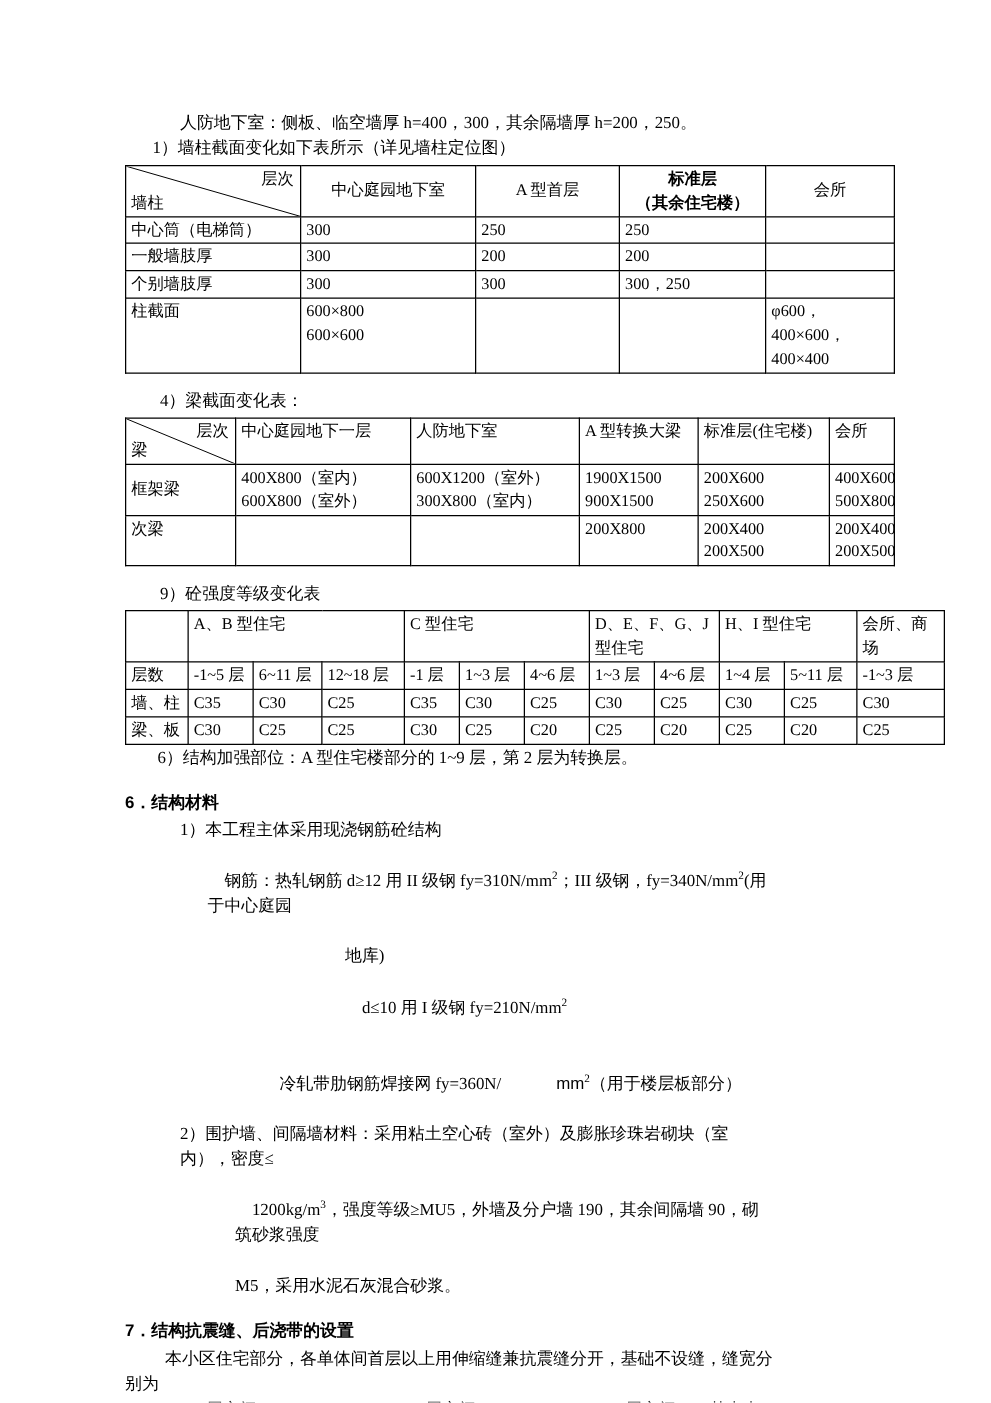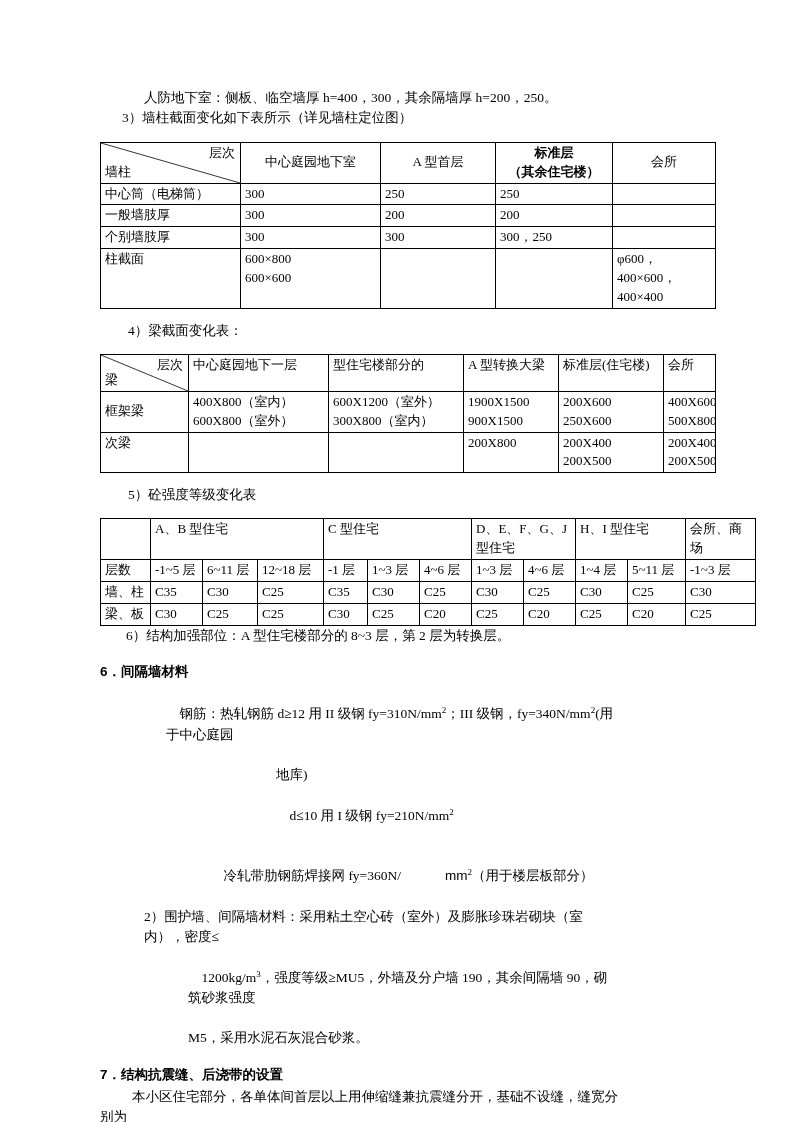--- a/index.html
+++ b/index.html
@@ -49,21 +49,21 @@
     width: 615px;
   }
   table td, table th {
     border: 1px solid #000000;
     padding: 1px 4px;
     vertical-align: top;
     font-weight: normal;
     text-align: left;
     line-height: 1.45;
   }
-  .tbl-wrap { margin: 13px 0 0 0; }
+  .tbl-wrap { margin: 3px 0 0 0; }
   .cell-center { text-align: center; vertical-align: middle; }
   .cell-mid { vertical-align: middle; }
 
   
   .diag {
     position: relative;
     overflow: hidden;
     padding: 0;
   }
   .diag .dg-svg {
@@ -87,21 +87,21 @@
 
   .note-indent { padding-left: 60px; }
 </style>
 </head>
 <body>
 
 <div class="page">
 
   <div class="line p-indent1">人防地下室：侧板、临空墙厚 h=400，300，其余隔墙厚 h=200，250。</div>
 
-  <div class="line" style="padding-left:22px">3）墙柱截面变化如下表所示（详见墙柱定位图）</div>
+  <div class="line" style="padding-left:22px">1）墙柱截面变化如下表所示（详见墙柱定位图）</div>
 
   <div class="tbl-wrap">
     <table>
       <colgroup>
         <col style="width:140px">
           <col style="width:140px">
           <col style="width:115px">
           <col style="width:117px">
           <col style="width:103px">
       </colgroup>
@@ -181,21 +181,21 @@
       <tbody>
         <tr>
           <td class="diag" style="height:36px">
             <svg class="dg-svg" viewBox="0 0 88 36" preserveAspectRatio="none">
               <line x1="0" y1="0" x2="88" y2="36" stroke="#000" stroke-width="0.8"></line>
             </svg>
             <span class="dg-top">层次</span>
             <span class="dg-bot">梁</span>
           </td>
           <td>中心庭园地下一层</td>
-          <td>型住宅楼部分的</td>
+          <td>人防地下室</td>
           <td>A 型转换大梁</td>
           <td>标准层(住宅楼)</td>
           <td>会所</td>
         </tr>
 
         <tr>
           <td class="cell-mid">框架梁</td>
           <td>
             <span class="sub-line">400X800（室内）</span>
             <span class="sub-line">600X800（室外）</span>
@@ -234,21 +234,21 @@
             <span class="sub-line">200X400</span>
             <span class="sub-line">200X500</span>
           </td>
         </tr>
       </tbody>
     </table>
   </div>
 
   <div class="spacer-m"></div>
 
-  <div class="line" style="padding-left:28px">5）砼强度等级变化表</div>
+  <div class="line" style="padding-left:28px">9）砼强度等级变化表</div>
 
   <div class="tbl-wrap">
     <table>
       <colgroup>
         <col style="width:50px">
         <col style="width:52px">
           <col style="width:55px">
           <col style="width:66px">
         <col style="width:44px">
           <col style="width:52px">
@@ -310,26 +310,27 @@
           <td>C25</td>
           <td>C20</td>
           <td>C25</td>
           <td>C20</td>
           <td>C25</td>
         </tr>
       </tbody>
     </table>
   </div>
 
-  <div class="line" style="padding-left:26px">6）结构加强部位：A 型住宅楼部分的 8~3 层，第 2 层为转换层。</div>
+  <div class="line" style="padding-left:26px">6）结构加强部位：A 型住宅楼部分的 1~9 层，第 2 层为转换层。</div>
 
   <div class="sec-head">
-    <span>6．</span><span>间隔墙材料</span>
-  </div>
-
+    <span>6．</span><span>结构材料</span>
+  </div>
+
+  <div class="line p-indent2">1）本工程主体采用现浇钢筋砼结构</div>
 
 
   <div class="line" style="padding-left:66px">
     <span>钢筋：</span><span>热轧钢筋 d≥12 用 II 级钢 fy=310N/mm</span><sup>2</sup><span>；III 级钢，fy=340N/mm</span><sup>2</sup><span>(用于中心庭园</span>
   </div>
 
   <div class="line" style="padding-left:176px">地库)</div>
 
   <div class="line" style="padding-left:176px">
     <span>d≤10 用 I 级钢 fy=210N/mm</span><sup>2</sup>

